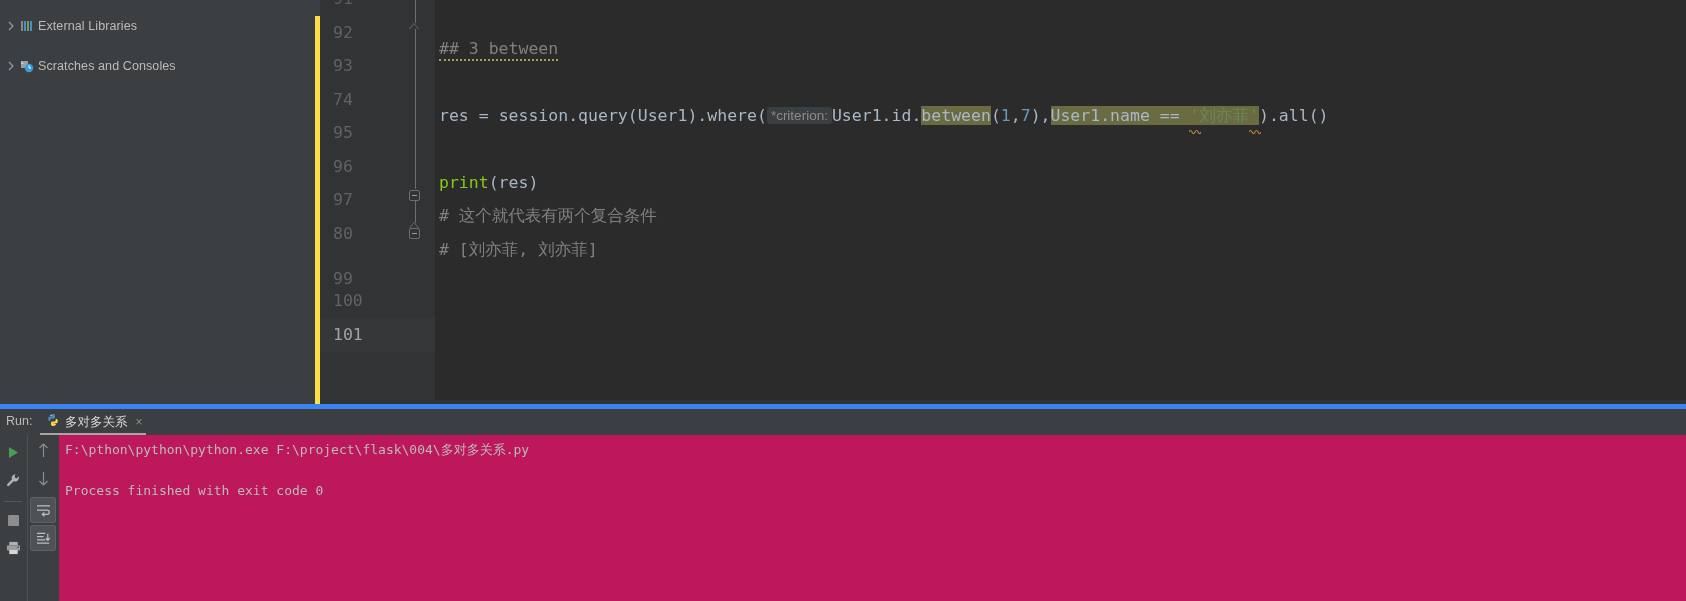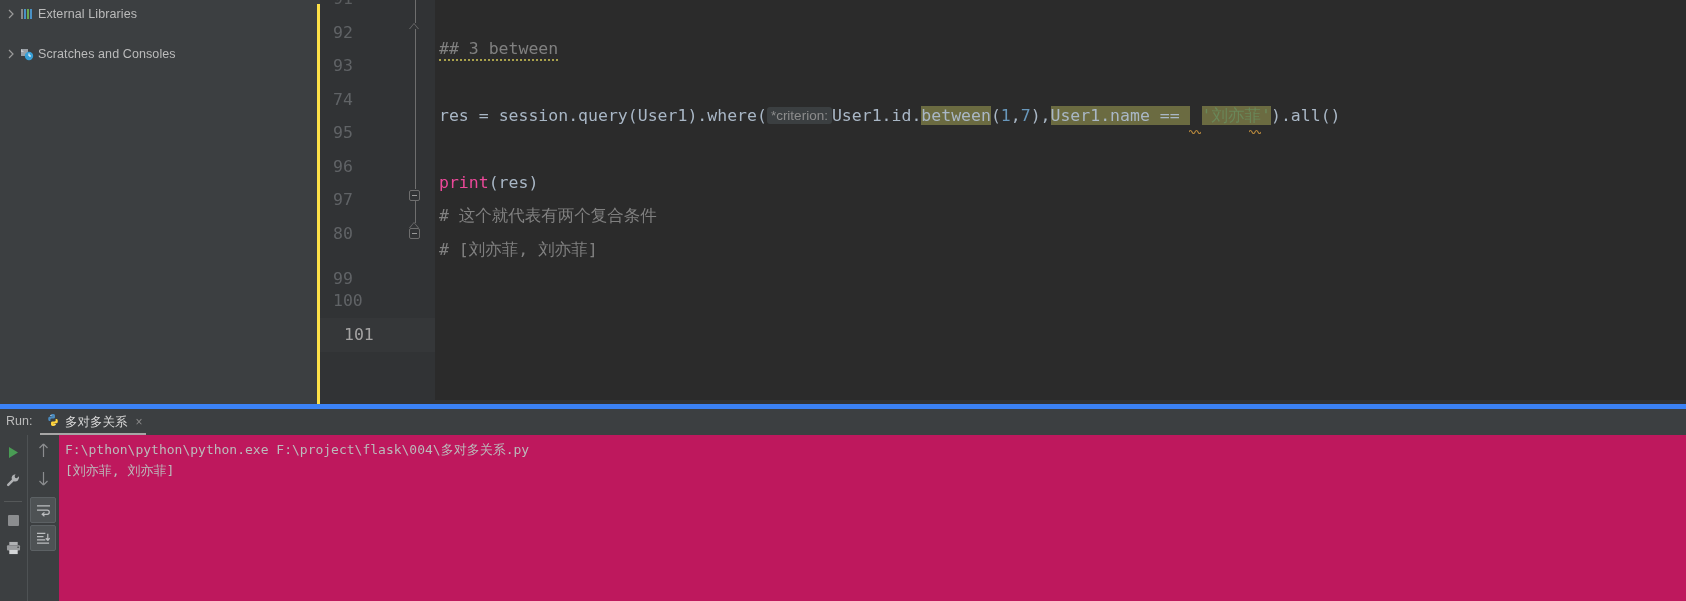--- a/index.html
+++ b/index.html
@@ -9,23 +9,23 @@
     font-family:"Liberation Sans", sans-serif;
     -webkit-font-smoothing:antialiased;
   }
   .app{position:relative;width:1686px;height:601px;}
 
   
   .top{position:absolute;left:0;top:0;width:1686px;height:404px;}
 
   
   .project-panel{
-    position:absolute;left:0;top:4px;width:320px;height:404px;
+    position:absolute;left:0;top:16px;width:320px;height:404px;
     background:#3c3f41;
-    border-right:3px solid #fde047;
+    border-right:5px solid #fde047;
     box-sizing:border-box;
     overflow:hidden;
   }
   .tree-row{
     position:relative;height:20px;display:flex;align-items:center;
     padding-left:4px;font-size:12.5px;color:#bbbbbb;white-space:nowrap;
   }
   .chev{
     width:14px;height:14px;flex:0 0 14px;display:flex;align-items:center;justify-content:center;
     color:#9a9a9a;font-size:10px;line-height:1;
@@ -67,23 +67,23 @@
   }
   .cur-line-bg{
     position:absolute;left:0;right:0;height:33.5px;background:#323232;
   }
   .gutter-cur{
     position:absolute;left:0;width:115px;height:33.5px;background:#353739;
   }
   
   .c-default{color:#a9b7c6;}
   .c-comment{color:#808080;}
-  .c-builtin{color:#ec4899;}
+  .c-builtin{color:#84cc16;}
   .c-num{color:#6897bb;}
-  .c-str{color:#6a8759;margin-left:12px;}
+  .c-str{color:#6a8759;}
   .c-punct{color:#a9b7c6;}
 
   .inlay{
     background:#3b3f41;color:#8c8c8c;border-radius:3px;
     padding:1px 4px;font-size:13.5px;font-family:"Liberation Sans",sans-serif;
     position:relative;top:-1px;
   }
   .hl{background:#6b6b41;}
   .wavy{
     border-bottom:2px dotted #a9a14c;
@@ -218,21 +218,21 @@
       <div class="ln dim" style="left:13px;top:-18px;">91</div>
       <div class="ln" style="left:13px;top:16px;">92</div>
       <div class="ln" style="left:13px;top:49px;">93</div>
       <div class="ln" style="left:13px;top:83px;">74</div>
       <div class="ln" style="left:13px;top:116px;">95</div>
       <div class="ln" style="left:13px;top:150px;">96</div>
       <div class="ln" style="left:13px;top:183px;">97</div>
       <div class="ln" style="left:13px;top:217px;">80</div>
       <div class="ln" style="left:13px;top:250px;margin-top:12px;">99</div>
       <div class="ln" style="left:13px;top:284px;">100</div>
-      <div class="ln cur" style="left:24px;top:318px;">101</div>
+      <div class="ln cur" style="left:13px;top:318px;">101</div>
 
       <div class="foldtri" style="left:89px;top:23px;"></div>
       <div class="foldtri-in" style="left:90px;top:24px;"></div>
       <div class="foldline" style="left:94.5px;top:0px;height:23px;"></div>
       <div class="foldline" style="left:94.5px;top:29px;height:160px;"></div>
 
       <div class="foldmark" style="left:89px;top:190px;"></div>
       <div class="foldline" style="left:94.5px;top:201px;height:22px;"></div>
       <div class="foldtri" style="left:89px;top:222px;"></div>
       <div class="foldtri-in" style="left:90px;top:223px;"></div>
@@ -333,19 +333,19 @@
         <svg width="15" height="13" viewBox="0 0 16 14">
           <path d="M1 1.5 H10 M1 5 H8 M1 8.5 H10 M1 12 H14" stroke="#bcbec0" stroke-width="1.3" fill="none"></path>
           <path d="M12.6 2 V8 M12.6 9.3 L10.6 6.6 M12.6 9.3 L14.6 6.6" stroke="#bcbec0" stroke-width="1.3" fill="none"></path>
         </svg>
       </div>
     </div>
 
     <div class="console">
       <div class="console-inner">
         <div class="console-line">F:\pthon\python\python.exe F:\project\flask\004\多对多关系.py</div>
-        <div class="console-line">[刘亦菲, 刘亦菲]</div>
         <div class="console-line">&nbsp;</div>
+        <div class="console-line">Process finished with exit code 0</div>
       </div>
     </div>
 
   </div>
 </div>
 
 </body></html>

